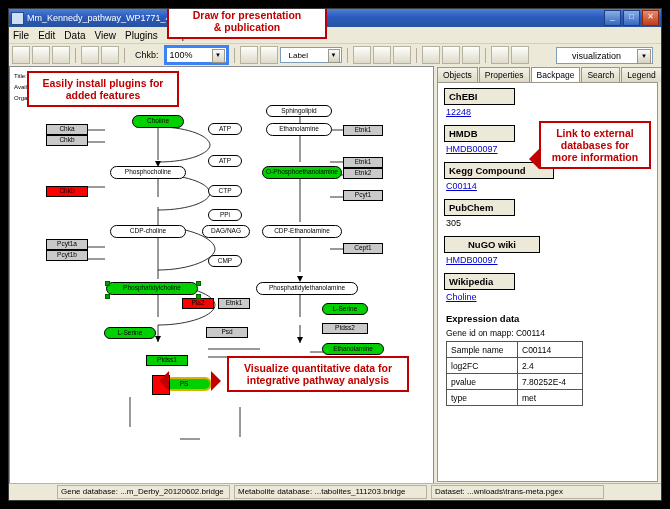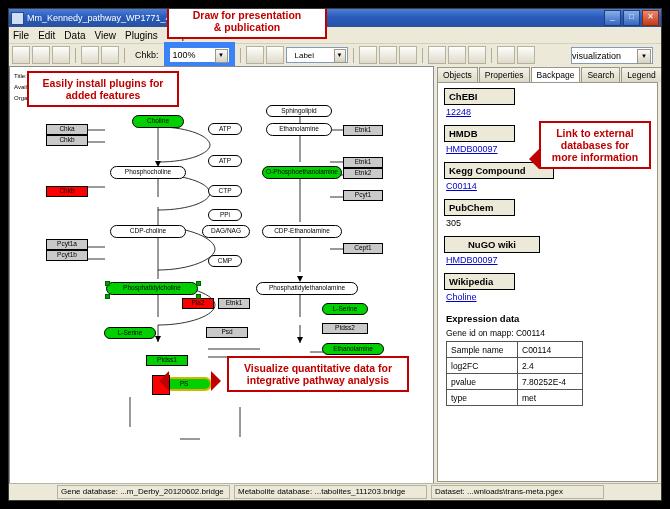--- a/index.html
+++ b/index.html
@@ -85,21 +85,21 @@
     width: 16px; height: 16px;
     border: 1px solid #b6b2a2;
     background: linear-gradient(to bottom,#fdfdfb,#dedbcb);
     display: inline-block;
   }
   .tsep { width: 1px; height: 15px; background: #b0aca0; margin: 0 3px; }
   .zoomlabel { font-size: 9px; margin: 0 3px 0 5px; }
   .zoombox {
     width: 56px; height: 14px;
     background: #fff;
-    border: 6px solid #3b82f6;
+    border: 3px solid #3b82f6;
     font-size: 9px;
     display: flex; align-items: center;
     padding-left: 3px;
     position: relative;
   }
   .zoombox .caret {
     position: absolute; right: 1px; top: 1px;
     width: 11px; height: 12px;
     background: linear-gradient(to bottom,#fafafa,#d6d2c2);
     border: 1px solid #9a968a;
@@ -117,21 +117,21 @@
   }
   .viz-select {
     position: absolute;
     right: 8px;
     top: 38px;
     width: 80px; height: 15px;
     background: #fff;
     border: 1px solid #7f9db9;
     font-size: 9px;
     display: flex; align-items: center;
-    padding-left: 0;
+    padding-left: 15px;
   }
   .viz-select .caret {
     position: absolute; right: 1px; top: 1px;
     width: 12px; height: 13px;
     background: linear-gradient(to bottom,#fafafa,#d6d2c2);
     border: 1px solid #9a968a;
     font-size: 6px; line-height: 12px; text-align: center;
   }
   
   .main {

